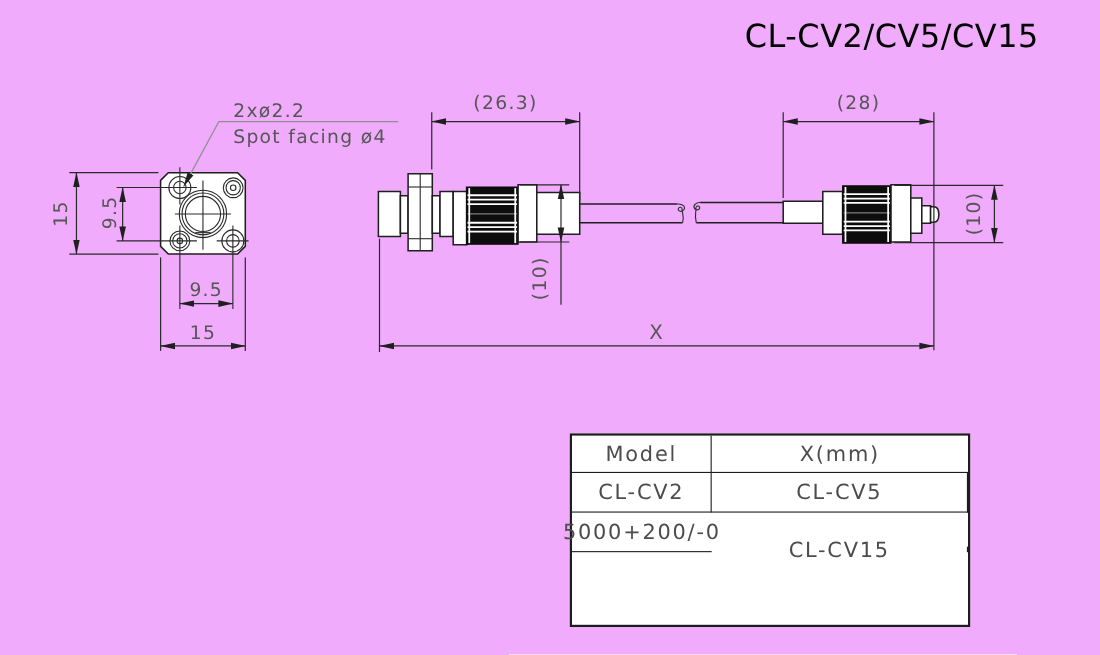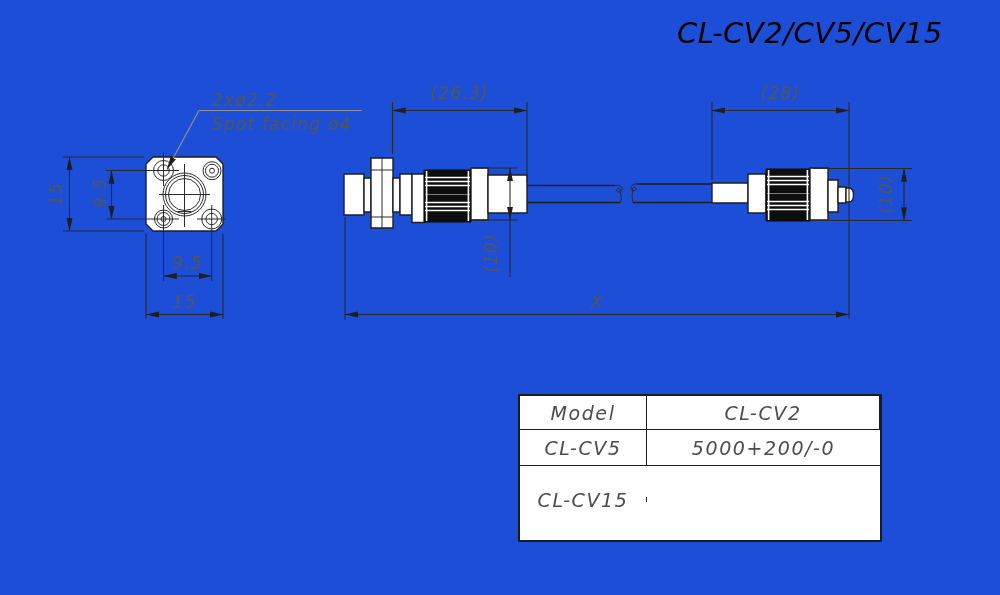--- a/index.html
+++ b/index.html
@@ -1,29 +1,29 @@
 <!DOCTYPE html>
 <html><head>
 <meta charset="utf-8">
 <style>
   html,body{margin:0;padding:0;background:#fff;}
-  .stage{position:relative;width:1000px;height:595px;background:#1d4ed8;overflow:hidden;
-         font-family:"DejaVu Sans","Liberation Sans",sans-serif;font-style:italic;}
+  .stage{position:relative;width:1000px;height:595px;background:#f0abfc;overflow:hidden;
+         font-family:"DejaVu Sans","Liberation Sans",sans-serif;}
   .title{position:absolute;left:677px;top:16px;font-size:29px;letter-spacing:.5px;color:#000;}
   svg .cad{font-family:"DejaVu Sans","Liberation Sans",sans-serif;font-size:17px;
            fill:#565656;letter-spacing:1.2px;}
   svg .cad.big{font-size:18px;}
   svg line,svg polygon,svg circle,svg rect,svg path{vector-effect:non-scaling-stroke;}
   .ol{stroke:#1f1f1f;stroke-width:1.4;fill:#fff;}
   .thin{stroke:#2a2a2a;stroke-width:1;fill:none;}
   .dim{stroke:#2a2a2a;stroke-width:1.1;fill:none;}
   .gray{stroke:#8f8f8f;stroke-width:1.2;fill:none;}
   .wstripe{stroke:#ffffff;stroke-width:1.6;}
   .gstripe{stroke:#7d7d7d;stroke-width:1.2;}
-  .spec-table{position:absolute;left:518px;top:394px;width:364px;height:148px;
+  .spec-table{position:absolute;left:518px;top:394px;width:364px;height:176px;
     border:2px solid #1c1c1c;box-sizing:border-box;display:grid;
     grid-template-columns:127px 1fr;grid-template-rows:34px 36px 36px 1fr;background:#fff;}
   .spec-table .cell{border-right:1.4px solid #1c1c1c;border-bottom:1.4px solid #1c1c1c;
     display:flex;align-items:center;justify-content:center;
     font-size:19px;color:#4c4c4c;letter-spacing:1.6px;}
   .spec-table .cell.last-col{border-right:none;}
   .spec-table .cell.last-row{border-bottom:none;margin-top:31px;}
 </style>
 </head>
 <body>
@@ -200,20 +200,21 @@
         <line class="dim" x1="345" y1="217" x2="345" y2="320"></line>
         <line class="dim" x1="345" y1="314.5" x2="849" y2="314.5" marker-start="url(#arr)" marker-end="url(#arr)"></line>
         <text class="cad big" x="597" y="308" text-anchor="middle">X</text>
       </g>
     </g>
   </svg>
 
   
   <div class="spec-table">
     <div class="cell">Model</div>
+    <div class="cell last-col">X(mm)</div>
 
     <div class="cell">CL-CV2</div>
 
     <div class="cell">CL-CV5</div>
     <div class="cell last-col">5000+200/-0</div>
 
     <div class="cell last-row">CL-CV15</div>
   </div>
 
 </div>

